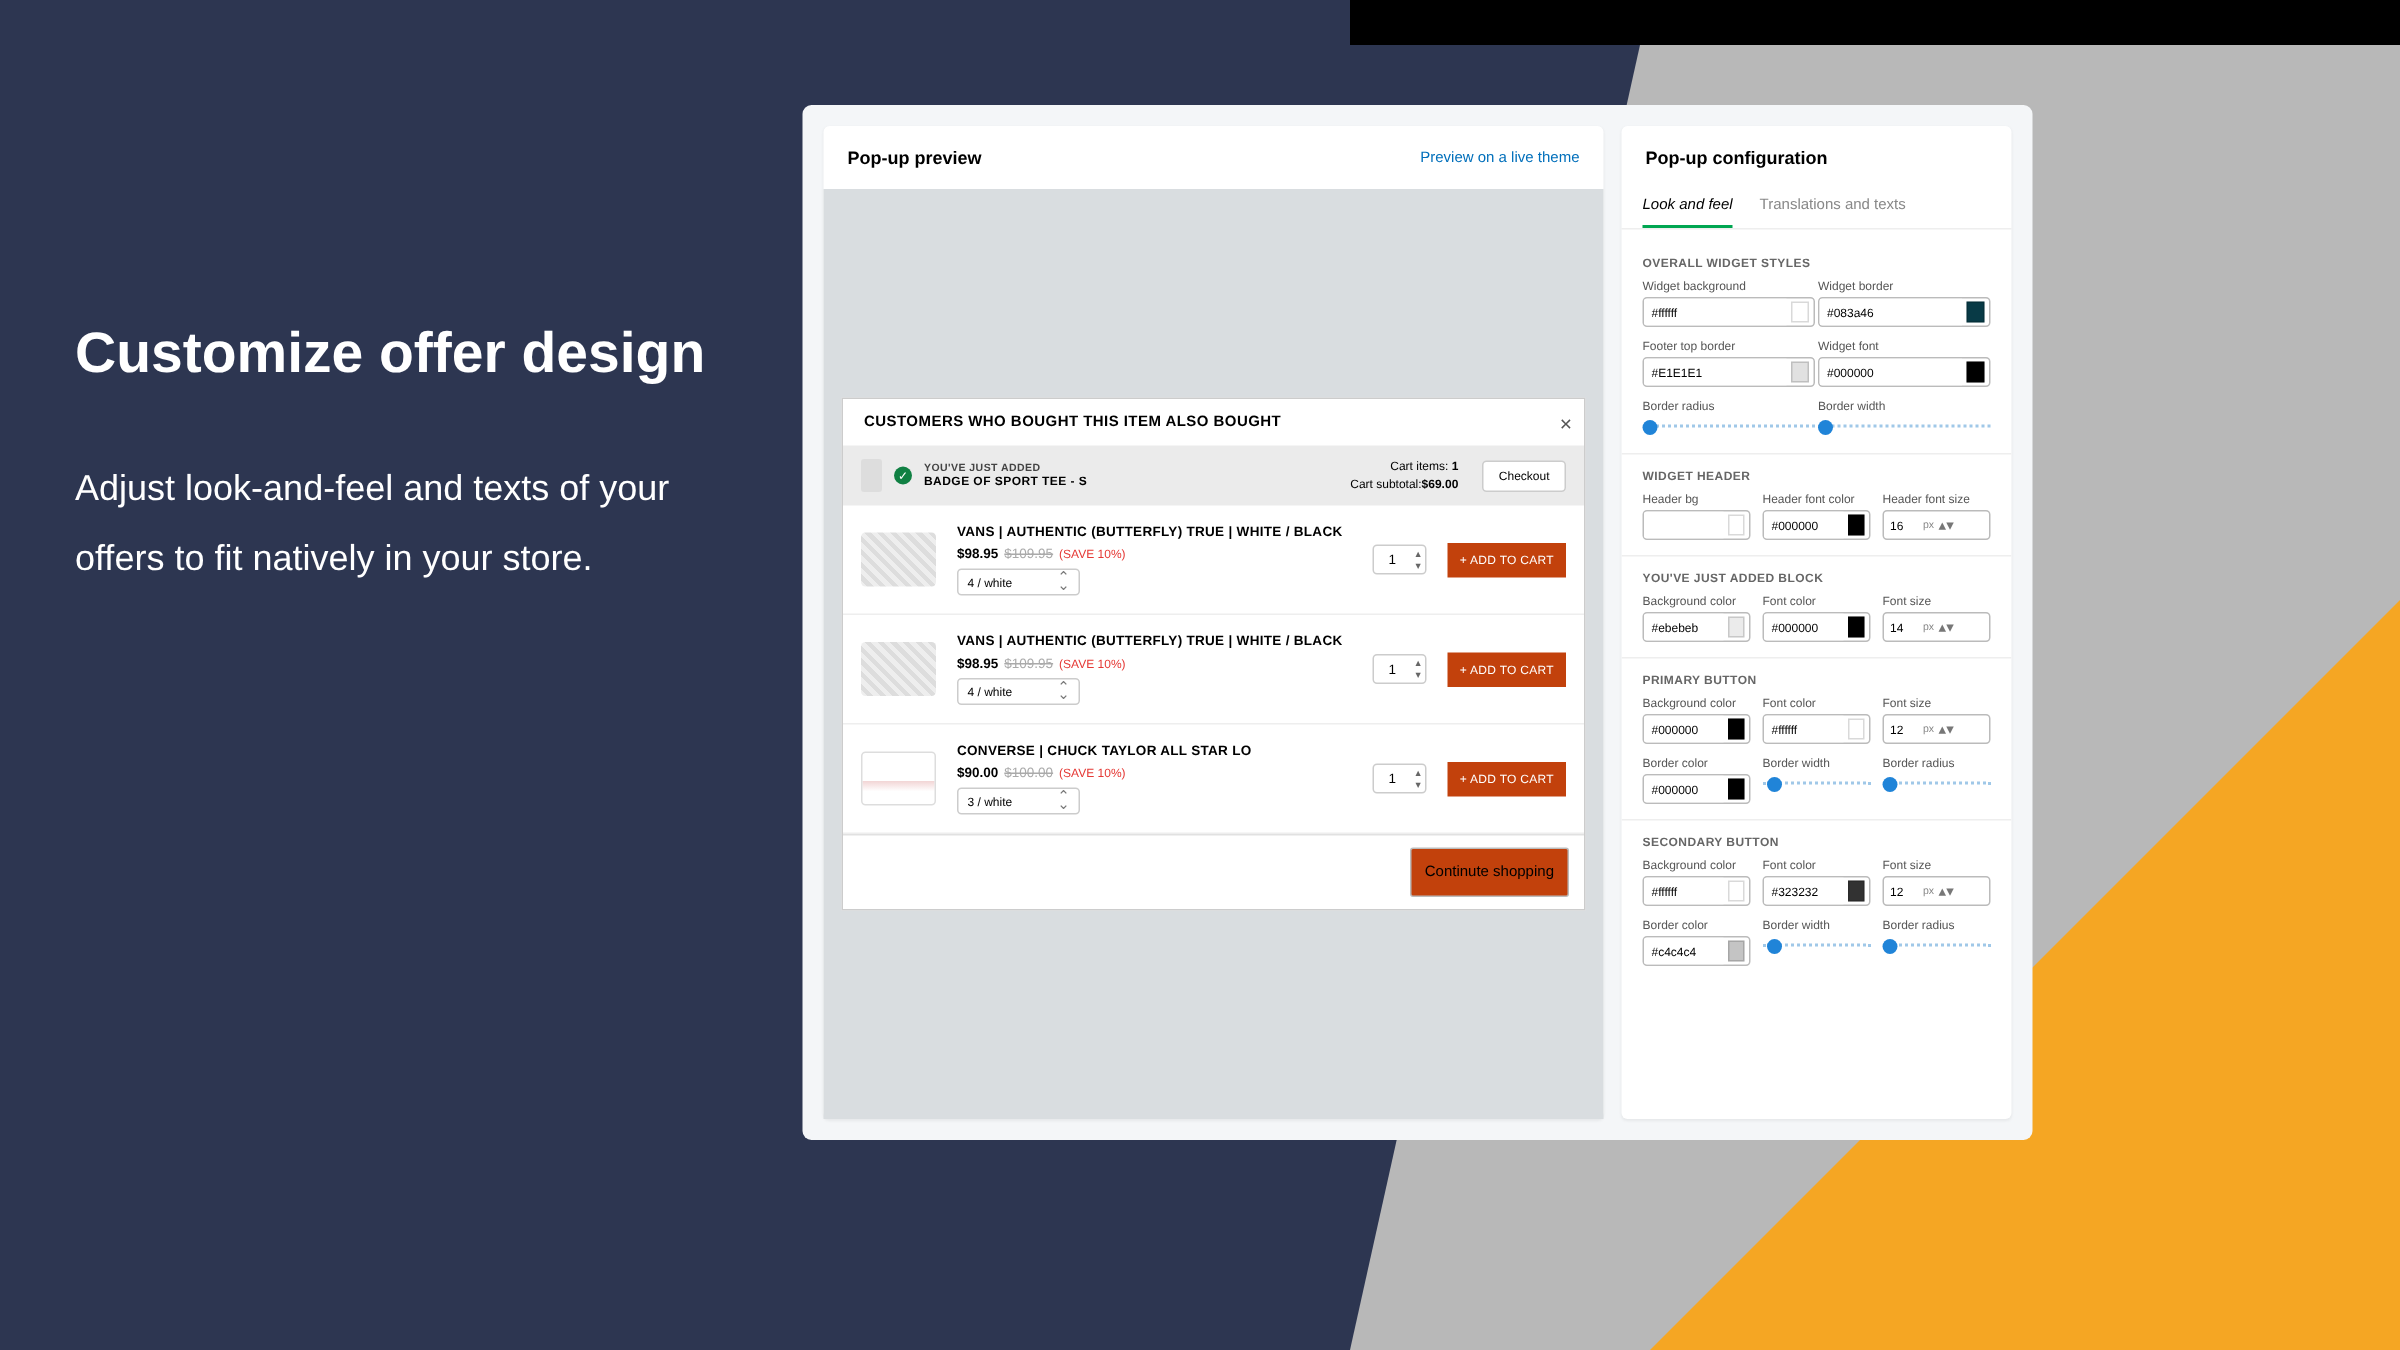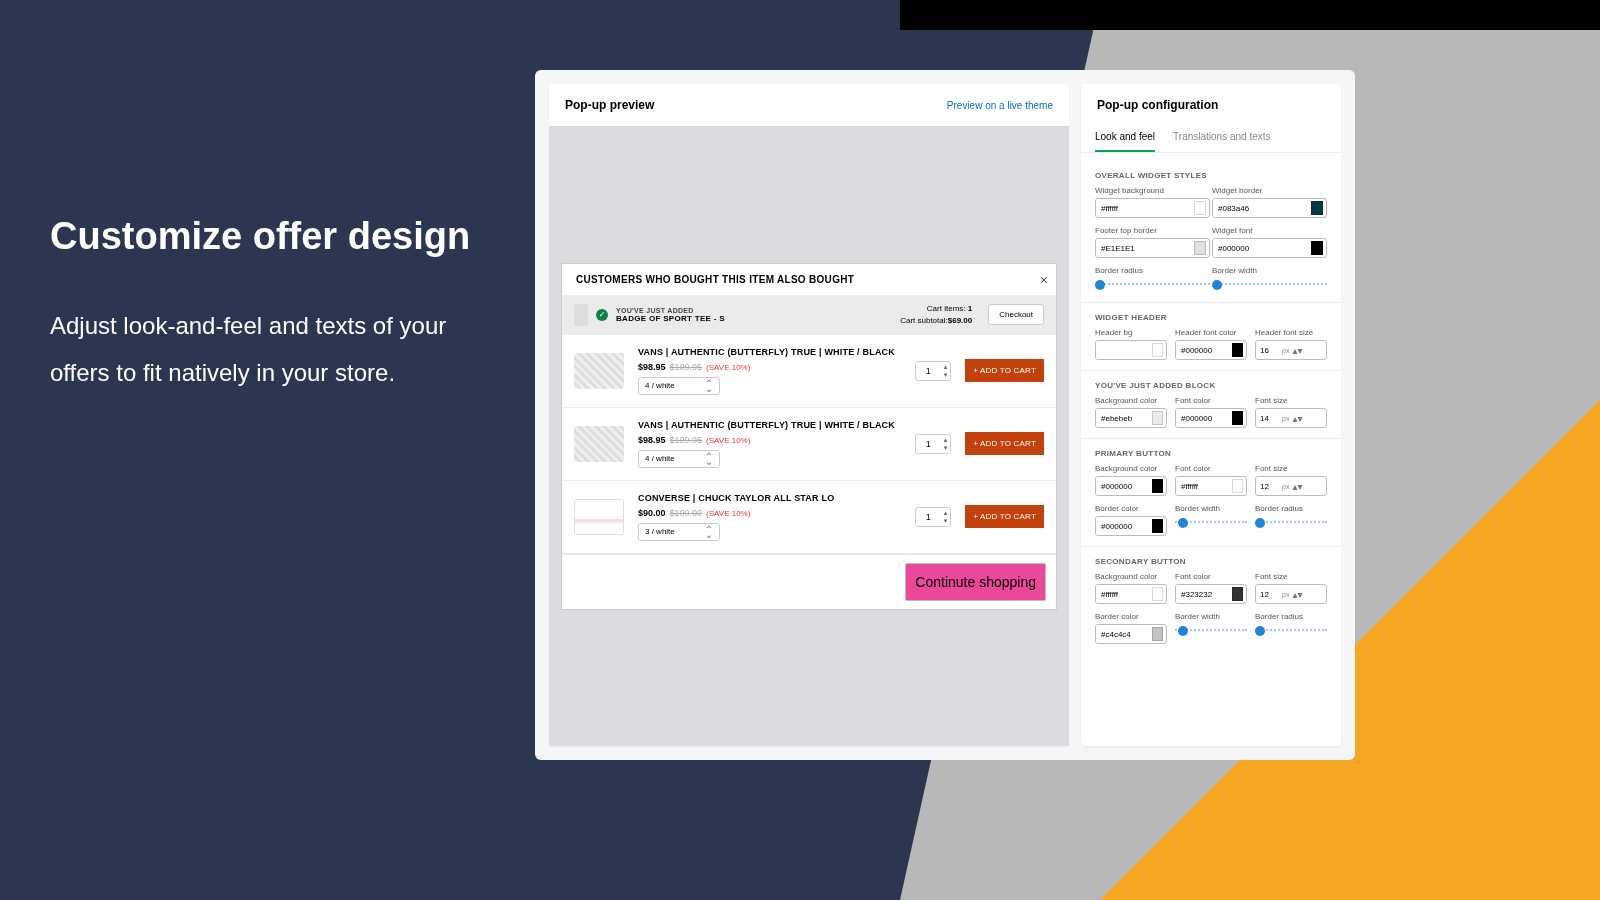--- a/index.html
+++ b/index.html
@@ -41,25 +41,25 @@
 .p-price .cur { font-weight: 700; }
 .p-price .old { text-decoration: line-through; color: #aaa; margin: 0 4px; }
 .p-price .save { color: #e53935; font-size: 8px; }
 .variant { border: 1px solid #ccc; border-radius: 3px; padding: 3px 6px; font-size: 8px; display: inline-flex; align-items: center; gap: 30px; cursor: pointer; }
 .chev { font-size: 10px; line-height: .5; display: inline-flex; flex-direction: column; color: #777; }
 .qty { border: 1px solid #ccc; border-radius: 3px; display: flex; align-items: center; font-size: 9px; }
 .qty-v { padding: 4px 10px; }
 .qty-ar { display: flex; flex-direction: column; font-size: 7px; color: #666; padding: 0 3px; }
 .atc { background: #c2410c; color: #fff; border: none; padding: 7px 8px; font-size: 8px; cursor: pointer; letter-spacing: .2px; }
 .continue { text-align: right; padding: 8px 10px; border-top: 1px solid #e1e1e1; }
-.continue button { background: #ec4899; border: 1px solid #bbb; font-size: 14px; padding: 10px 9px; border-radius: 2px; cursor: pointer; }
+.continue button { background: #c2410c; border: 1px solid #bbb; font-size: 10px; padding: 10px 9px; border-radius: 2px; cursor: pointer; }
 
 .tabs { display: flex; padding: 0 14px; font-size: 10px; gap: 18px; border-bottom: 1px solid #eee; }
 .tab { padding: 5px 0 8px; color: #888; cursor: pointer; }
-.tab.active { color: #000; border-bottom: 2px solid #00a651; font-weight: 500; }
+.tab.active { color: #000; border-bottom: 2px solid #00a651; font-weight: 500; font-style: italic; }
 .cfg-body { padding: 10px 14px; overflow-y: auto; font-size: 9px; flex: 1; }
 .sect-t { font-size: 8px; font-weight: 700; letter-spacing: .3px; color: #666; margin: 8px 0 6px; text-transform: uppercase; }
 .grid { display: grid; grid-template-columns: 1fr 1fr; gap: 8px 2px; }
 .grid3 { display: grid; grid-template-columns: 1fr 1fr 1fr; gap: 8px 8px; }
 .fld label { display: block; font-size: 8px; color: #555; margin-bottom: 3px; }
 .color-in { display: flex; align-items: center; border: 1px solid #bbb; border-radius: 3px; overflow: hidden; height: 20px; }
 .color-in input { border: none; padding: 0 5px; font-size: 8px; width: 100%; outline: none; height: 100%; }
 .swatch { width: 14px; height: 14px; margin: 0 3px; border: 1px solid rgba(0,0,0,.15); }
 .num-in { display: flex; align-items: center; border: 1px solid #bbb; border-radius: 3px; height: 20px; }
 .num-in input { border: none; width: 26px; padding: 0 4px; font-size: 8px; outline: none; }

